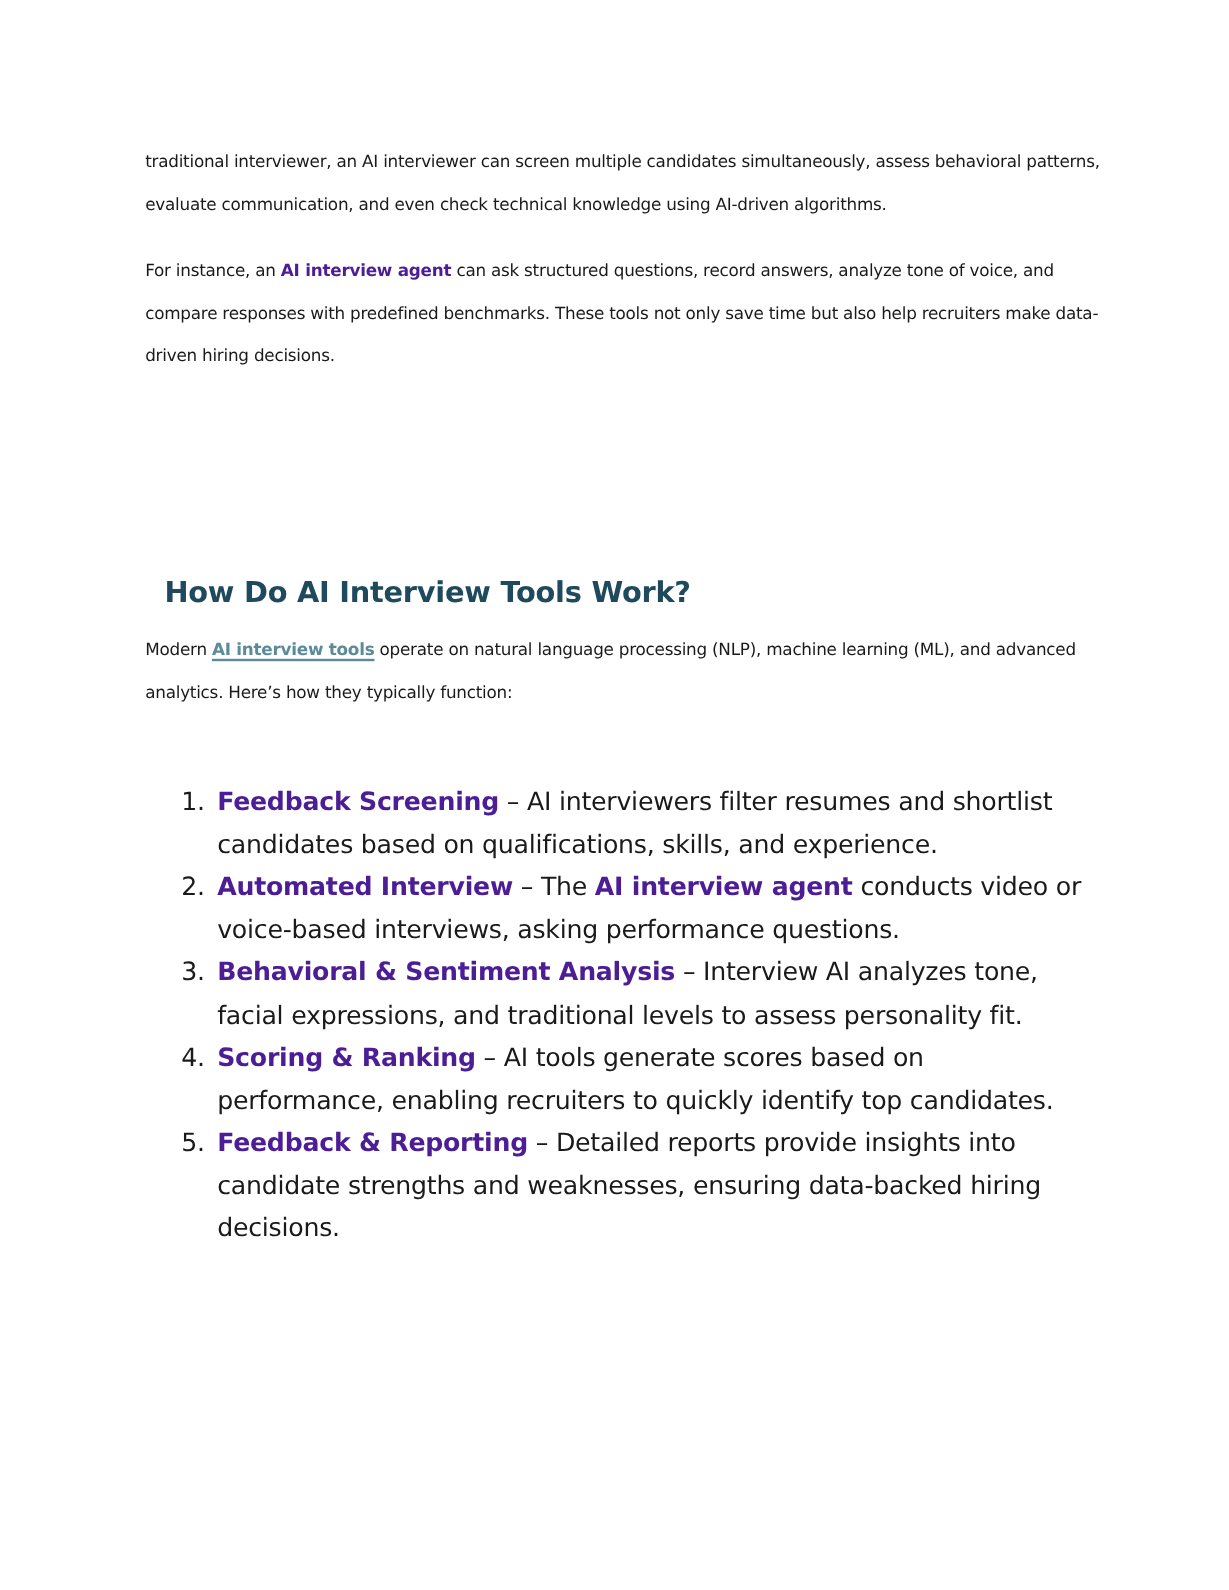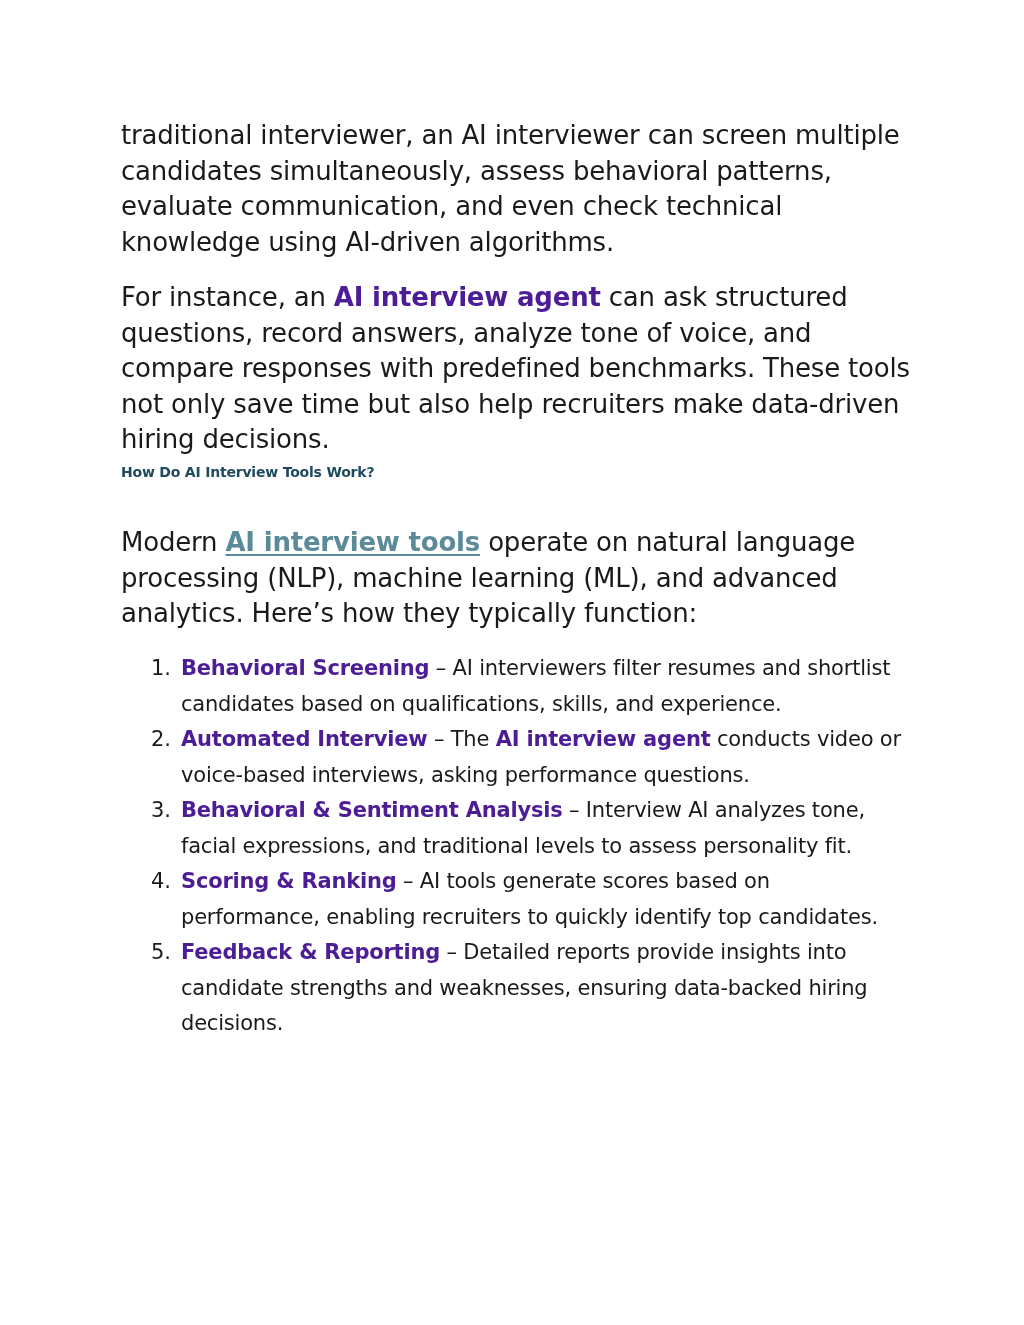--- a/index.html
+++ b/index.html
@@ -16,32 +16,32 @@
       color: #1a1a1a;
     }
     .page {
       position: absolute;
       left: 121px;
       top: 118px;
       width: 800px;
     }
     p {
       margin: 0;
-      font-size: 26px;
+      font-size: 14px;
       line-height: 35.5px;
       letter-spacing: -0.2px;
     }
     .p1 { margin-bottom: 20px; }
     .p2 { margin-bottom: 0; }
     h2 {
-      margin: 0;
+      margin: 16px;
       position: absolute;
       top: 346px;
       left: 0;
-      font-size: 14px;
+      font-size: 24px;
       font-weight: bold;
       color: #1f4a5e;
       letter-spacing: -0.2px;
     }
     .p3 {
       position: absolute;
       top: 407px;
       left: 0;
       width: 790px;
     }
@@ -81,19 +81,19 @@
 
 <div class="page">
   <p class="p1">traditional interviewer, an AI interviewer can screen multiple candidates simultaneously, assess behavioral patterns, evaluate communication, and even check technical knowledge using AI-driven algorithms.</p>
   <p class="p2"><span>For instance, an </span><b>AI interview agent</b><span> can ask structured questions, record answers, analyze tone of voice, and compare responses with predefined benchmarks. These tools not only save time but also help recruiters make data-driven hiring decisions.</span></p>
 
   <h2>How Do AI Interview Tools Work?</h2>
 
   <p class="p3"><span>Modern </span><a class="link" href="#">AI interview tools</a><span> operate on natural language processing (NLP), machine learning (ML), and advanced analytics. Here’s how they typically function:</span></p>
 
   <ol>
-    <li><span class="num">1.</span><b>Behavioral Screening</b><span> – AI interviewers filter resumes and shortlist candidates based on qualifications, skills, and experience.</span></li>
+    <li><span class="num">1.</span><b>Feedback Screening</b><span> – AI interviewers filter resumes and shortlist candidates based on qualifications, skills, and experience.</span></li>
     <li><span class="num">2.</span><b>Automated Interview</b><span> – The </span><b>AI interview agent</b><span> conducts video or voice-based interviews, asking performance questions.</span></li>
     <li><span class="num">3.</span><b>Behavioral &amp; Sentiment Analysis</b><span> – Interview AI analyzes tone, facial expressions, and traditional levels to assess personality fit.</span></li>
     <li><span class="num">4.</span><b>Scoring &amp; Ranking</b><span> – AI tools generate scores based on performance, enabling recruiters to quickly identify top candidates.</span></li>
     <li><span class="num">5.</span><b>Feedback &amp; Reporting</b><span> – Detailed reports provide insights into candidate strengths and weaknesses, ensuring data-backed hiring decisions.</span></li>
   </ol>
 </div>
 
 </body></html>

